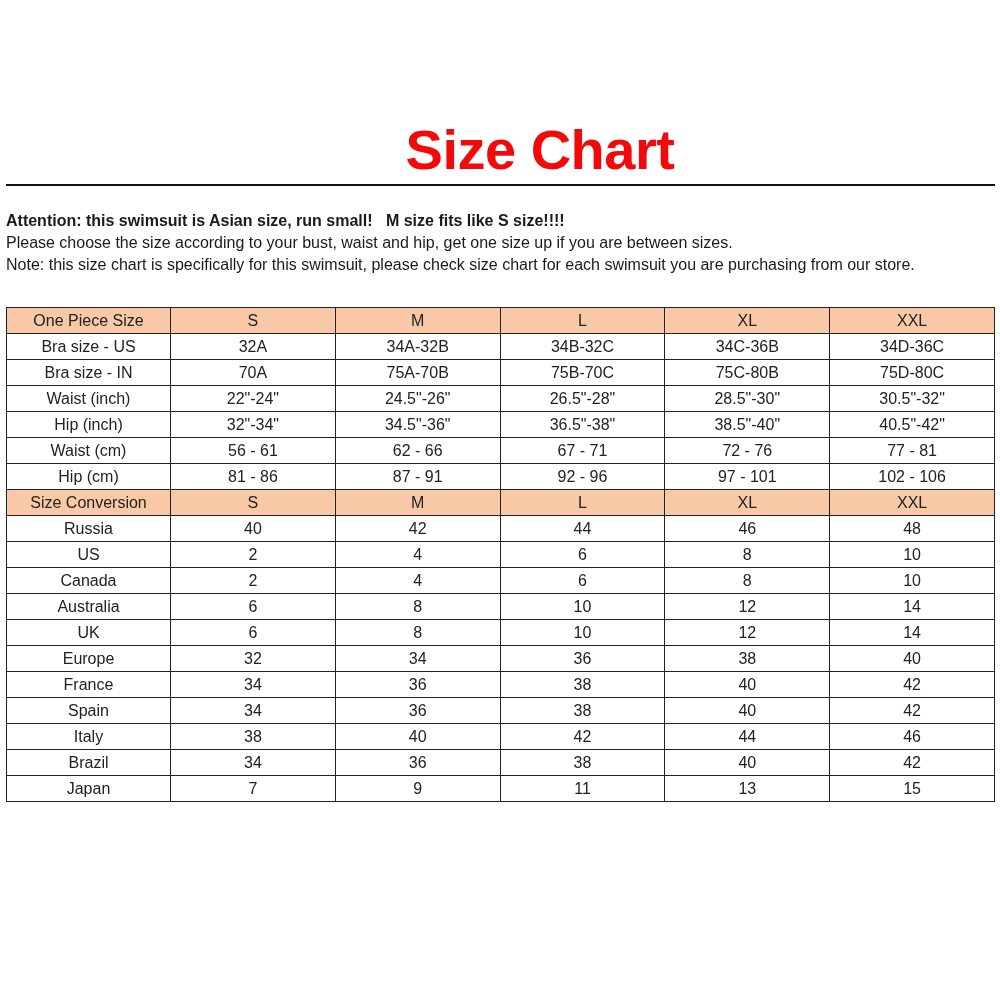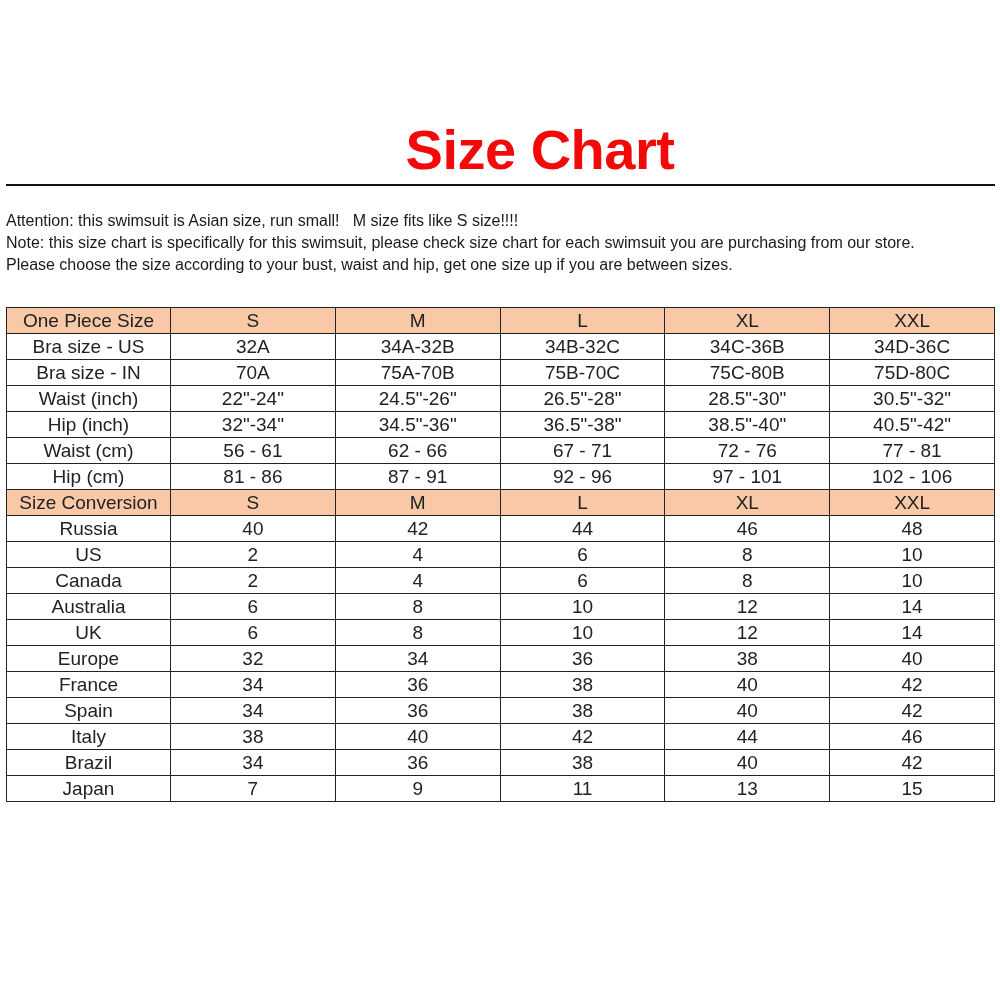--- a/index.html
+++ b/index.html
@@ -3,40 +3,40 @@
 <meta charset="utf-8">
 <style>
   html, body { margin: 0; padding: 0; background: #ffffff; }
   body { width: 1000px; height: 1000px; position: relative; overflow: hidden;
          font-family: "Liberation Sans", sans-serif; color: #111; }
   .title { position: absolute; top: 118px; left: 0; width: 1000px; text-align: center;
            font-family: "Liberation Sans", sans-serif; font-weight: bold; font-size: 56px;
            color: #f20a0a; letter-spacing: -0.5px; line-height: 64px; margin-left: 40px; }
   .rule { position: absolute; top: 184px; left: 6px; width: 989px; height: 2px; background: #111; }
   .notes { position: absolute; top: 210px; left: 6px; width: 990px; font-size: 16px; line-height: 22px; color: #1a1a1a; }
-  .notes .bold { font-weight: normal; }
+  .notes .bold { font-weight: bold; }
   .notes div { white-space: nowrap; }
   table.size { position: absolute; top: 307px; left: 6px; width: 988px; border-collapse: collapse;
-               table-layout: fixed; font-size: 19px; color: #222; }
+               table-layout: fixed; font-size: 16px; color: #222; }
   table.size td { border: 1.5px solid #222; height: 25px; padding: 0; text-align: center;
                   vertical-align: middle; white-space: nowrap; line-height: 25px; }
   table.size tr.hdr td { background: #f9c8a6; }
   col.c0 { width: 164px; }
   col.cn { width: 164.8px; }
 </style>
 </head>
 <body>
 
 <div class="title">Size Chart</div>
 <div class="rule"></div>
 
 <div class="notes">
   <div class="bold" style="white-space:pre;">Attention: this swimsuit is Asian size, run small!   M size fits like S size!!!!</div>
+  <div>Please choose the size according to your bust, waist and hip, get one size up if you are between sizes.</div>
   <div>Note: this size chart is specifically for this swimsuit, please check size chart for each swimsuit you are purchasing from our store.</div>
-  <div>Please choose the size according to your bust, waist and hip, get one size up if you are between sizes.</div>
 </div>
 
 <table class="size">
   <colgroup>
     <col class="c0">
       <col class="cn">
       <col class="cn">
       <col class="cn">
       <col class="cn">
       <col class="cn">

